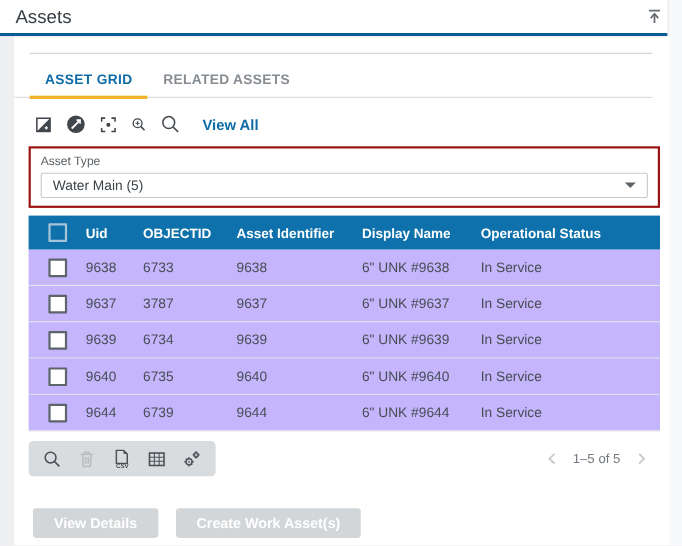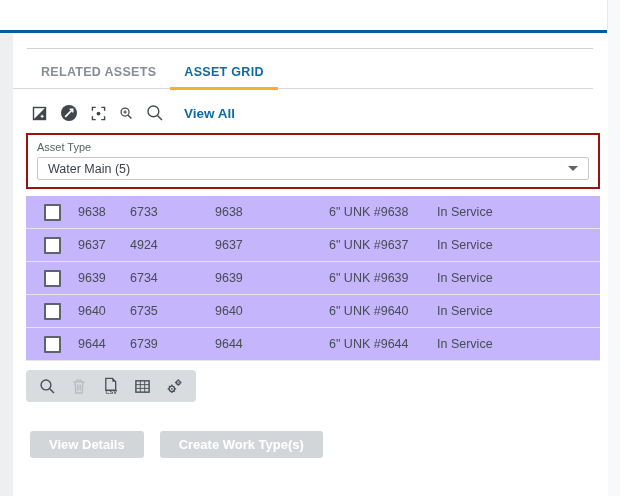--- a/index.html
+++ b/index.html
@@ -56,31 +56,41 @@
   .actions{display:flex;gap:16px;margin:29px 0 0 17px;}
   .act-btn{height:27px;padding:0 19px;border:none;border-radius:3px;background:#d3d6d9;
     color:#ffffff;font-family:"Liberation Sans",sans-serif;font-size:13px;font-weight:bold;}
   .act-btn:disabled{cursor:default;}
 </style>
 </head>
 <body>
 
 <div class="window">
 
+  <div class="titlebar">
+    <div class="panel-title">Assets</div>
+    <span class="collapse-btn">
+      <svg width="16" height="16" viewBox="0 0 16 16">
+        <line x1="3" y1="2.6" x2="13" y2="2.6" stroke="#666c72" stroke-width="1.6"></line>
+        <line x1="8" y1="6" x2="8" y2="14" stroke="#666c72" stroke-width="1.6"></line>
+        <path d="M4.6 9.4 L8 5.6 L11.4 9.4" fill="none" stroke="#666c72" stroke-width="1.6"></path>
+      </svg>
+    </span>
+  </div>
   <div class="accent-line"></div>
   <div class="left-strip"></div>
   <div class="right-strip"></div>
 
   <div class="content">
 
     <div class="sep-top"></div>
 
     <div class="tabrow">
+      <div class="tab active">ASSET GRID</div>
       <div class="tab inactive">RELATED ASSETS</div>
-      <div class="tab active">ASSET GRID</div>
     </div>
 
     <div class="map-toolbar">
       <span class="tool-icon">
         <svg width="15" height="15" viewBox="0 0 16 16">
           <rect x="1.6" y="1.6" width="12.8" height="12.8" fill="none" stroke="#3f464c" stroke-width="1.5"></rect>
           <path d="M14.4 1.6 L14.4 14.4 L1.6 14.4 Z" fill="#3f464c"></path>
           <line x1="9.2" y1="11" x2="12.4" y2="11" stroke="#ffffff" stroke-width="1.2"></line>
           <line x1="10.8" y1="9.4" x2="10.8" y2="12.6" stroke="#ffffff" stroke-width="1.2"></line>
         </svg>
@@ -120,37 +130,47 @@
 
     <div class="filter">
       <div class="filter-label">Asset Type</div>
       <div class="select">
         <span class="select-value">Water Main (5)</span>
         <span class="caret"></span>
       </div>
     </div>
 
     <div class="table">
+      <div class="thead">
+        <div class="td-cb">
+          <span class="cb hdr"></span>
+        </div>
+      <div class="th">Uid</div>
+          <div class="th">OBJECTID</div>
+          <div class="th">Asset Identifier</div>
+          <div class="th">Display Name</div>
+          <div class="th">Operational Status</div>
+        </div>
       <div>
           <div class="tr">
             <div class="td-cb">
               <span class="cb"></span>
             </div>
             <div class="td">9638</div>
             <div class="td">6733</div>
             <div class="td">9638</div>
             <div class="td">6" UNK #9638</div>
             <div class="td">In Service</div>
           </div>
           <div class="tr">
             <div class="td-cb">
               <span class="cb"></span>
             </div>
             <div class="td">9637</div>
-            <div class="td">4924</div>
+            <div class="td">3787</div>
             <div class="td">9637</div>
             <div class="td">6" UNK #9637</div>
             <div class="td">In Service</div>
           </div>
           <div class="tr">
             <div class="td-cb">
               <span class="cb"></span>
             </div>
             <div class="td">9639</div>
             <div class="td">6734</div>
@@ -229,21 +249,34 @@
               <line x1="13" y1="1.4" x2="13" y2="2.6"></line>
               <line x1="13" y1="7" x2="13" y2="8.2"></line>
               <line x1="15.2" y1="4.8" x2="16.4" y2="4.8"></line>
               <line x1="9.6" y1="4.8" x2="10.8" y2="4.8"></line>
             </g>
             <circle cx="6.2" cy="11.5" r="0.9" fill="#4a5056"></circle>
             <circle cx="13" cy="4.8" r="0.6" fill="#4a5056"></circle>
           </svg>
         </span>
       </div>
+      <div class="pagination">
+        <span class="pg-btn">
+          <svg width="14" height="14" viewBox="0 0 14 14">
+            <polyline points="9,2.5 4.5,7 9,11.5" fill="none" stroke="#c3c7cb" stroke-width="1.6"></polyline>
+          </svg>
+        </span>
+        <span class="page-label">1–5 of 5</span>
+        <span class="pg-btn">
+          <svg width="14" height="14" viewBox="0 0 14 14">
+            <polyline points="5,2.5 9.5,7 5,11.5" fill="none" stroke="#c3c7cb" stroke-width="1.6"></polyline>
+          </svg>
+        </span>
+      </div>
     </div>
 
     <div class="actions">
       <button class="act-btn" disabled="">View Details</button>
-      <button class="act-btn" disabled="">Create Work Type(s)</button>
+      <button class="act-btn" disabled="">Create Work Asset(s)</button>
     </div>
 
   </div>
 </div>
 
 </body></html>

